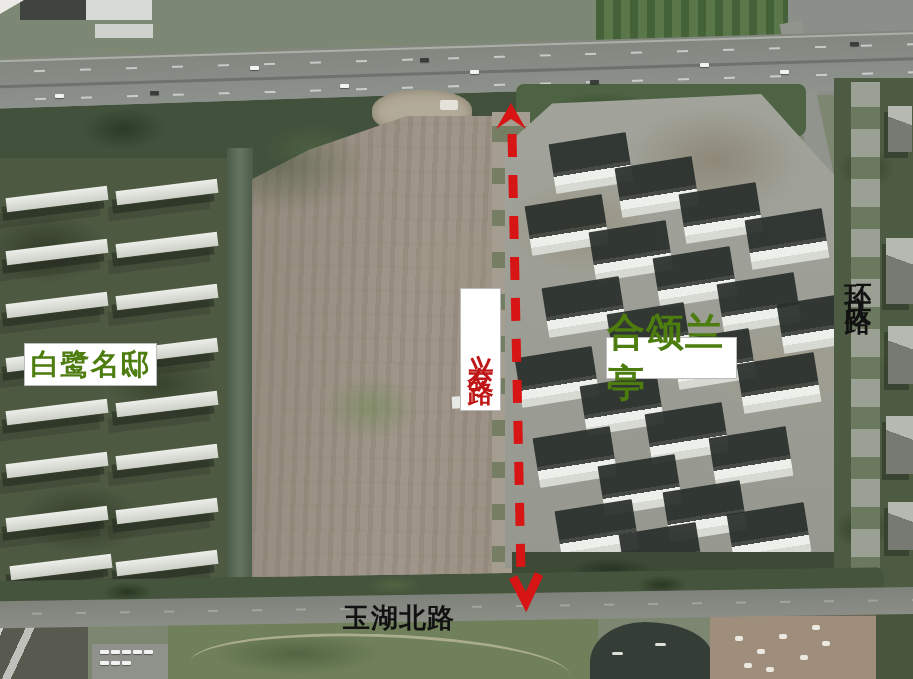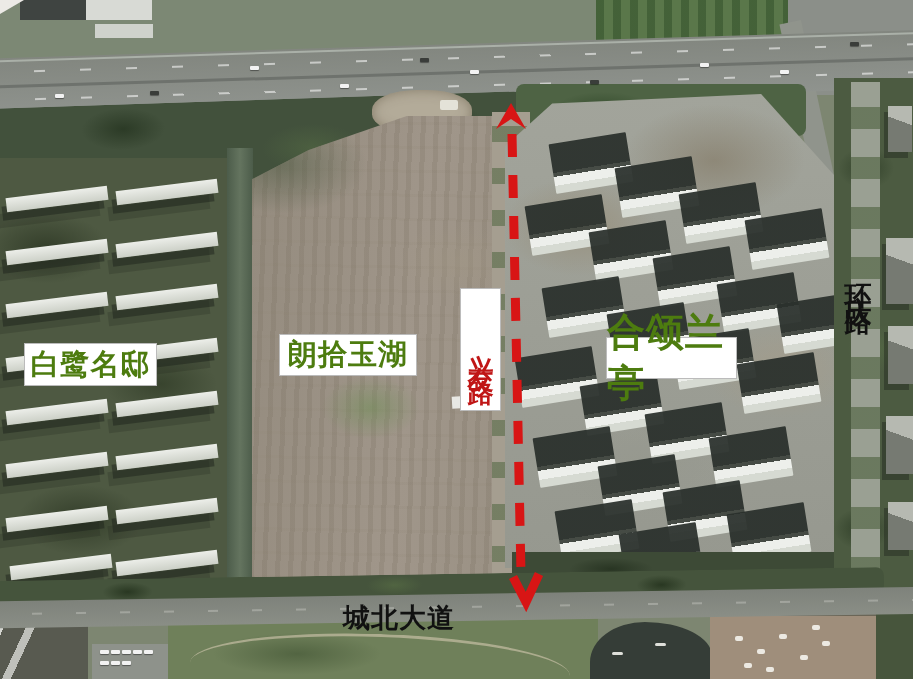--- a/index.html
+++ b/index.html
@@ -240,29 +240,28 @@
 
   <svg id="route-svg" viewBox="0 0 913 679">
     <line x1="512" y1="134" x2="521" y2="574" stroke-width="9" stroke-dasharray="23 18" stroke="#d81515"></line>
     <polygon points="496,129 511,103 526,129 511,119" fill="#d81515"></polygon>
     <polyline points="513,577 526,602 539,574" fill="none" stroke-width="9" stroke="#d81515"></polyline>
   </svg>
 
 
   <div class="lbl-box" id="box-bailu">白鹭名邸</div>
 
-  <div class="lbl-box" id="box-langshi">朗拾玉湖</div>
 
   <div class="lbl-box vert" id="box-xingyou" style="color: rgb(192, 22, 22);">兴友路</div>
 
   <div class="lbl-box" id="box-hesong">合颂兰亭</div>
 
   <div class="lbl" id="lbl-huanqing">环庆路</div>
 
-  <div class="lbl" id="lbl-yuhu">城北大道</div>
+  <div class="lbl" id="lbl-yuhu">玉湖北路</div>
 <div class="car" style="left: 55px; top: 94px;"></div>
     <div class="car dark" style="left: 150px; top: 91px;"></div>
     <div class="car" style="left: 250px; top: 66px;"></div>
     <div class="car" style="left: 340px; top: 84px;"></div>
     <div class="car dark" style="left: 420px; top: 58px;"></div>
     <div class="car" style="left: 470px; top: 70px;"></div>
     <div class="car dark" style="left: 590px; top: 80px;"></div>
     <div class="car" style="left: 700px; top: 63px;"></div>
     <div class="car" style="left: 780px; top: 70px;"></div>
     <div class="car dark" style="left: 850px; top: 42px;"></div>

